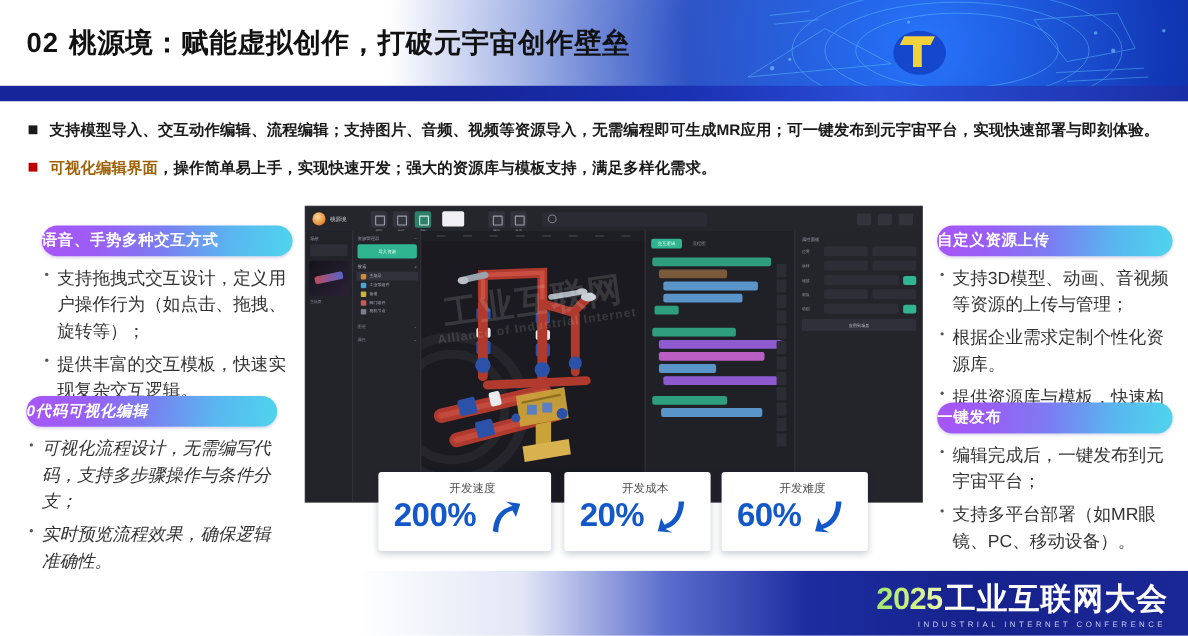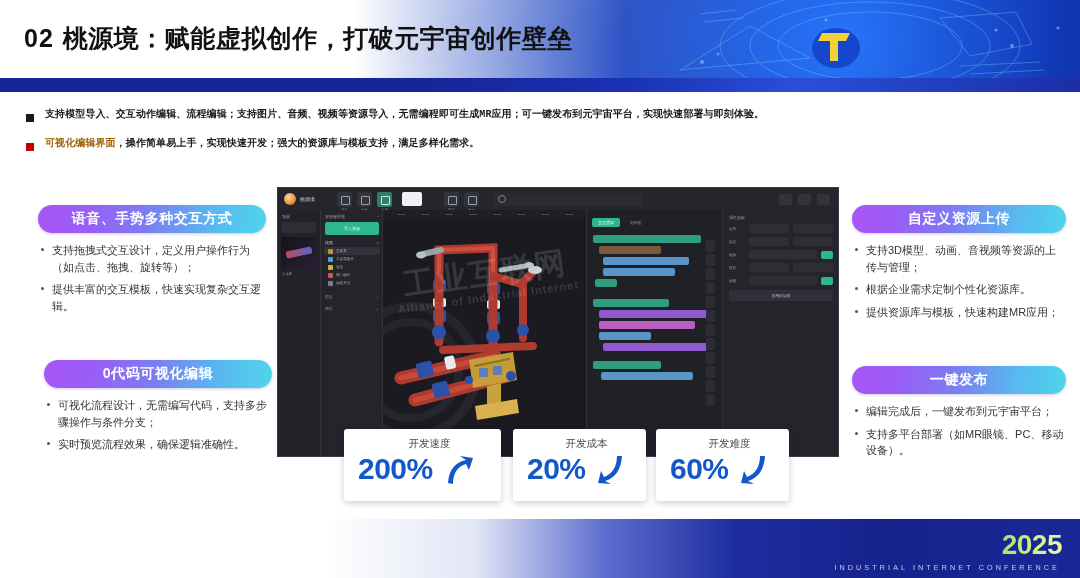--- a/index.html
+++ b/index.html
@@ -24,21 +24,21 @@
     background:linear-gradient(90deg,#16269a 0%,#16269a 40%,#1b31b4 58%,#2a4fd8 74%,#1b2ea6 100%);}
   .title{position:absolute;left:24px;top:22px;font-size:25px;font-weight:bold;color:#111;
     letter-spacing:.5px;white-space:nowrap;}
   .title .num{letter-spacing:1px;margin-right:9px;}
 
   
   .bullets{position:absolute;left:26px;top:108px;width:1030px;}
   .b-row{display:flex;align-items:flex-start;margin-bottom:14px;}
   .b-sq{width:8px;height:8px;margin-top:6px;margin-right:11px;flex:0 0 auto;background:#1a1a1a;}
   .b-sq.red{background:#c00000;}
-  .b-txt{font-size:10px;line-height:1.45;color:#1a1a1a;font-weight:bold;letter-spacing:.1px;font-family:Liberation Mono, monospace;}
+  .b-txt{font-size:14px;line-height:1.45;color:#1a1a1a;font-weight:bold;letter-spacing:.1px;}
   .b-txt .hl{color:#a16207;}
 
   
   .app{position:absolute;left:278px;top:188px;width:560px;height:268px;background:#1c1c22;
     box-shadow:0 0 0 1px #3b3b45;overflow:hidden;}
   .app-topbar{position:absolute;left:0;top:0;width:560px;height:22px;background:#25252c;
     display:flex;align-items:center;}
   .logo-dot{width:12px;height:12px;border-radius:50%;margin-left:6px;
     background:radial-gradient(circle at 40% 35%,#ffd9a0,#e8913a 60%,#b65f14);}
   .app-name{font-size:5px;color:#cfcfd6;margin-left:4px;}
@@ -116,32 +116,32 @@
   .pr-field{flex:1;height:9px;border-radius:2px;background:#2e2e37;}
   .pr-btn{margin:5px 6px;height:11px;border-radius:2px;background:#30303a;
     display:flex;align-items:center;justify-content:center;font-size:3.8px;color:#b9bdc6;}
   .pr-chip{width:12px;height:8px;border-radius:2px;background:#2fb58f;}
 
   
   .model{position:absolute;left:0;top:0;width:204px;height:246px;}
 
   
   .callout{position:absolute;width:228px;}
-  .co-head{height:28px;border-radius:14px;display:flex;align-items:center;justify-content:center;
+  .co-head{height:28px;border-radius:14px;display:flex;align-items:center;justify-content:flex-start;
     background:linear-gradient(96deg,#a855f7 0%,#9a5ef5 22%,#7b7df2 48%,#58b8ef 76%,#4fd4ec 100%);
     box-shadow:0 1px 3px rgba(60,40,140,.25);}
   .co-head span{color:#fff;font-weight:bold;font-size:14px;letter-spacing:.6px;}
   .co-list{margin:9px 0 0 0;padding:0;list-style:none;}
-  .co-list li{position:relative;padding-left:14px;margin-bottom:6px;font-size:11px;
+  .co-list li{position:relative;padding-left:14px;margin-bottom:6px;font-size:16px;
     line-height:1.5;color:#333;}
   .co-list li:before{content:"";position:absolute;left:3px;top:6px;width:3px;height:3px;
     border-radius:50%;background:#555;}
 
   #co1{left:38px;top:205px;}
-  #co2{left:44px;top:360px;}
+  #co2{left:24px;top:360px;font-style:italic;}
   #co3{left:852px;top:205px;}
   #co4{left:852px;top:366px;}
   #co3,#co4{width:214px;}
 
   
   .stat{position:absolute;width:157px;height:72px;background:#fff;border-radius:3px;
     box-shadow:0 2px 7px rgba(20,30,80,.22);}
   #st1{left:344px;top:429px;width:157px;}
   #st2{left:513px;top:429px;width:133px;}
   #st3{left:656px;top:429px;width:133px;}
@@ -508,18 +508,19 @@
       <svg class="stat-arrow" width="34" height="34" viewBox="0 0 34 34">
         <path d="M27 3 C26 17 20 25 10 28 L16 31 L3 30 L6 18 L9 24 C17 21 22 14 22 3 Z" fill="#1358c8"></path>
       </svg>
     </div>
   </div>
 
   <div class="footer">
     <div class="foot-logo">
       <div class="fl-main">
         <span class="fl-year">2025</span>
+        <span class="fl-cn">工业互联网大会</span>
       </div>
       <div class="fl-sub">INDUSTRIAL INTERNET CONFERENCE</div>
     </div>
   </div>
 
 </div>
 
 </body></html>

